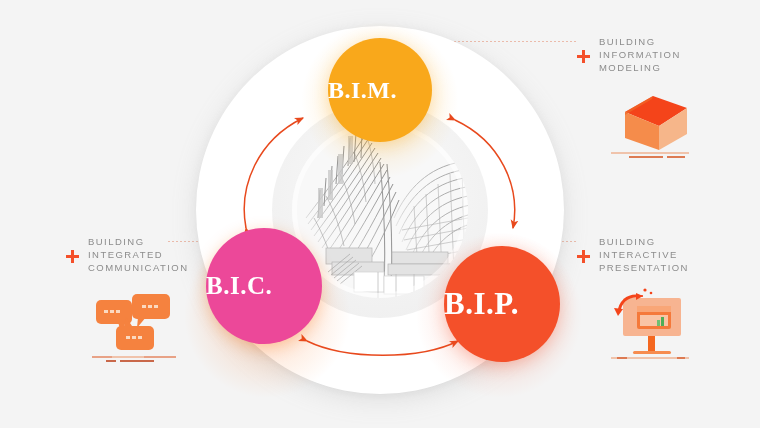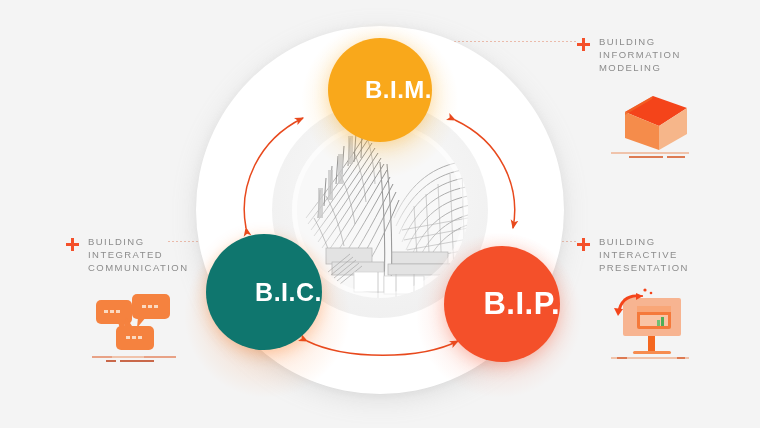--- a/index.html
+++ b/index.html
@@ -44,37 +44,38 @@
   
   .center-img{
     position:absolute;left:292px;top:122px;width:176px;height:176px;border-radius:50%;
     overflow:hidden;
     background:radial-gradient(circle at 48% 40%,#fdfdfd 0%,#f6f6f6 70%,#eeeeee 100%);
   }
 
   
   .node{
     position:absolute;border-radius:50%;
-    display:flex;align-items:center;justify-content:flex-end;
+    display:flex;align-items:center;justify-content:flex-start;
     color:#ffffff;font-weight:bold;letter-spacing:.5px;
     user-select:none;
+    font-family:Liberation Serif, serif;
   }
   .node-bim{left:328px;top:38px;width:104px;height:104px;font-size:24px;background:#f9a81b;
             box-shadow:0 4px 16px rgba(249,168,27,.32);}
-  .node-bic{left:206px;top:234px;width:116px;height:116px;font-size:25px;background:#0f766e;
+  .node-bic{left:206px;top:228px;width:116px;height:116px;font-size:25px;background:#ec4899;
             box-shadow:0 4px 16px rgba(249,106,11,.30);}
   .node-bip{left:444px;top:246px;width:116px;height:116px;font-size:31px;background:#f4502a;
             box-shadow:0 4px 16px rgba(244,80,42,.30);}
 
   
   .arrows{position:absolute;left:0;top:0;width:760px;height:428px;}
 
   
   .label-block{position:absolute;}
-  .label-head{display:flex;align-items:flex-start;}
+  .label-head{display:flex;align-items:center;}
   .plus{
     position:relative;width:13px;height:13px;flex:0 0 13px;margin-top:3px;margin-right:9px;
   }
   .plus:before,.plus:after{content:"";position:absolute;background:#f4502a;}
   .plus:before{left:0;top:5px;width:13px;height:3px;}
   .plus:after{left:5px;top:0;width:3px;height:13px;}
   .label-text{
     color:#8c8c8c;font-size:9.5px;line-height:13px;letter-spacing:1.45px;
     text-transform:uppercase;white-space:pre-line;
   }

